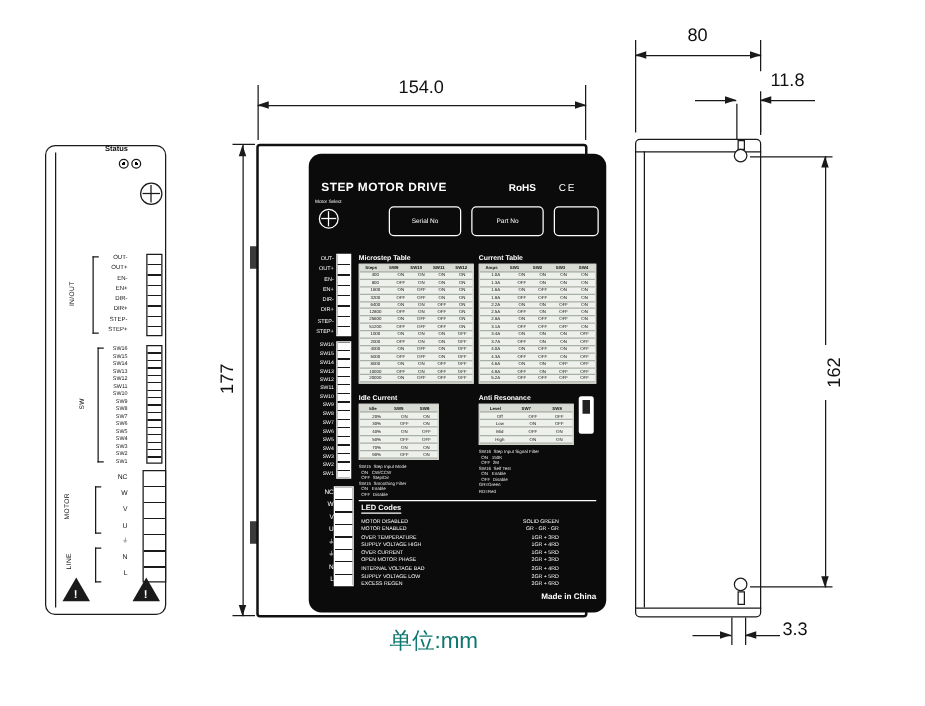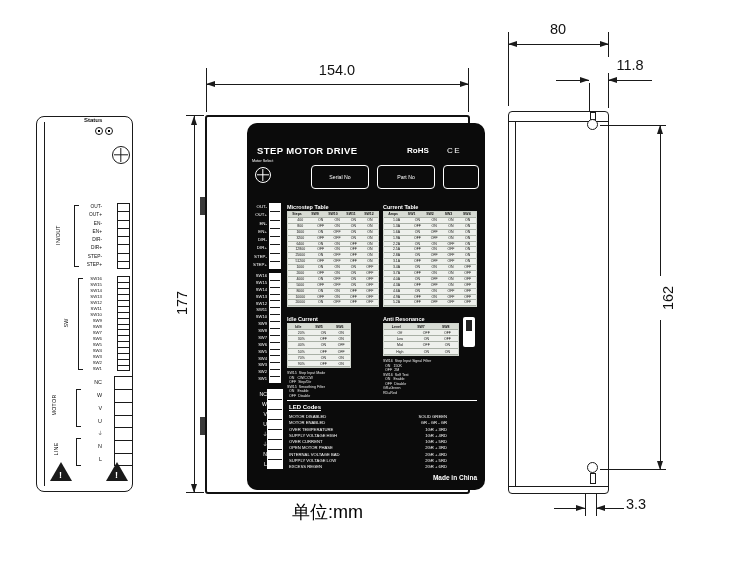--- a/index.html
+++ b/index.html
@@ -89,22 +89,22 @@
   .ledrow{ display:flex; justify-content:space-between; height:6.3px; line-height:6.3px;
            font-size:4.2px; color:#fff; }
   .made-in{ position:absolute; font-size:6.5px; font-weight:bold; text-align:right; }
 
   
   .rv-body{ position:absolute; left:508px; top:111px; width:101px; height:383px;
             border:1.6px solid #1a1a1a; border-radius:4px; background:#fff; }
   .circ{ position:absolute; border:1.4px solid #1a1a1a; border-radius:50%; background:#fff; }
   .rect{ position:absolute; border:1px solid #1a1a1a; background:#fff; }
 
-  .unit{ position:absolute; left:292px; top:500px; width:110px; 
-         font-size:18px; color:#000000; }
+  .unit{ position:absolute; left:292px; top:500px; width:110px; text-align:center;
+         font-size:18px; color:#0f766e; }
 </style>
 </head>
 <body>
 
 <div class="canvas">
 
   <div>
     <div class="lv-body"></div>
     <div class="vl" style="left:44px;top:122px;height:364px"></div>
 

